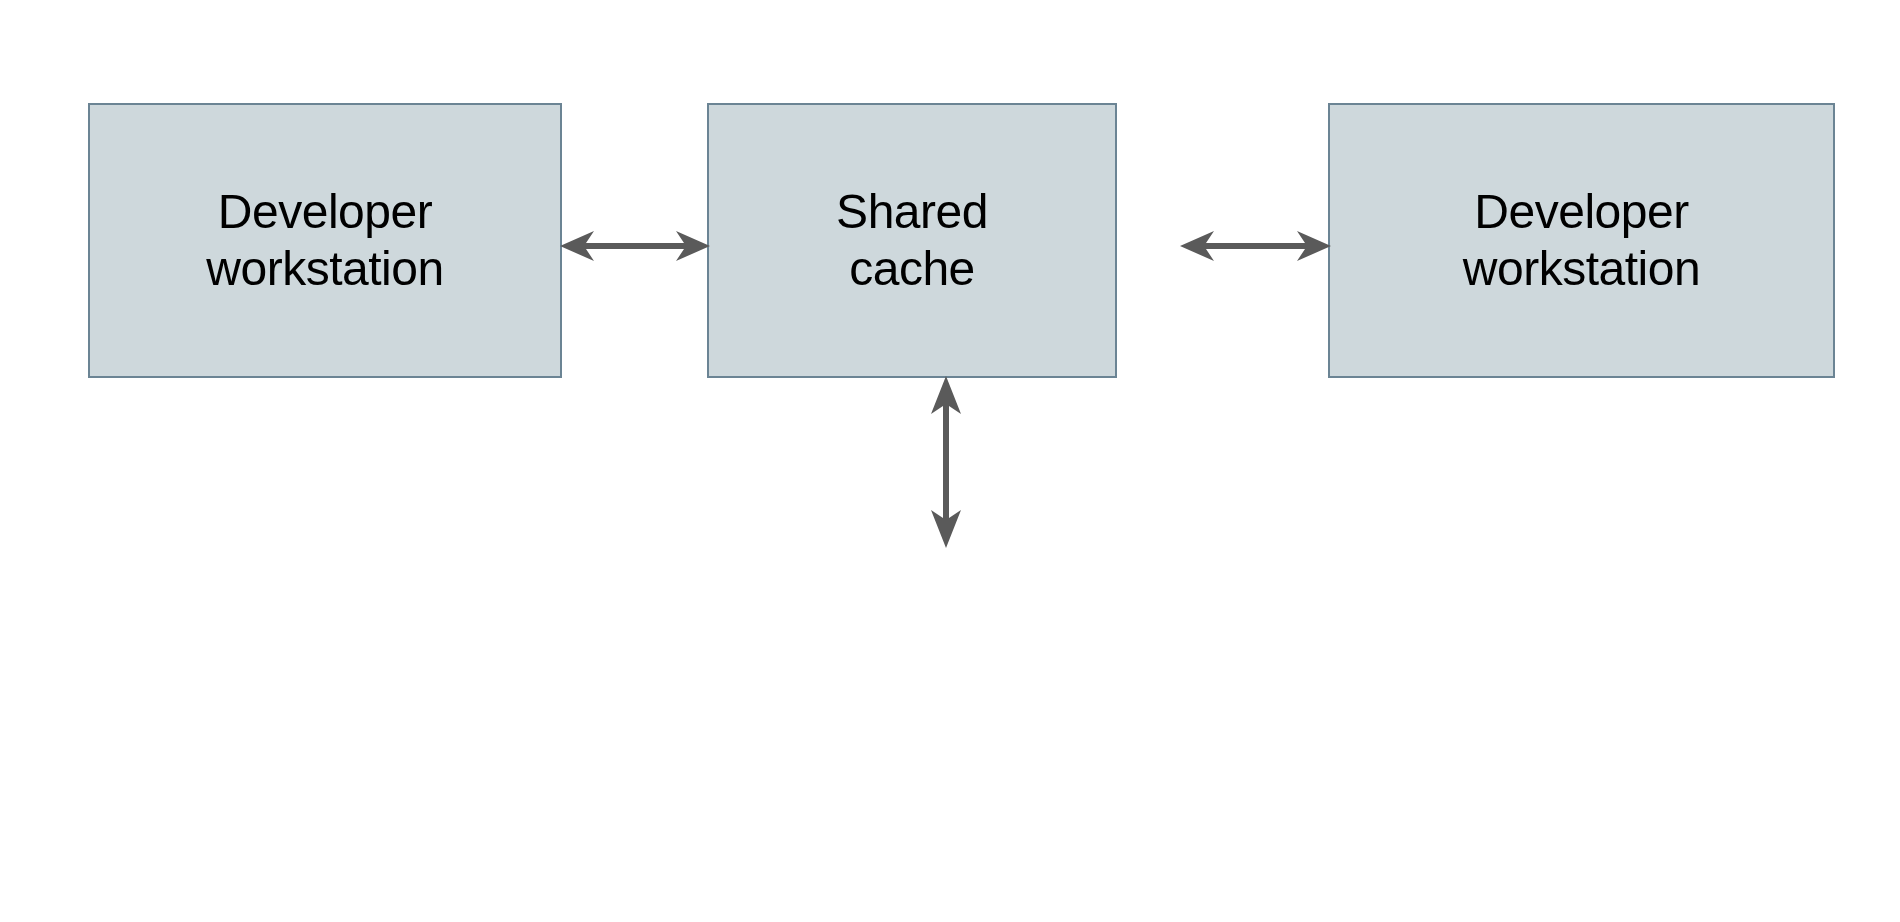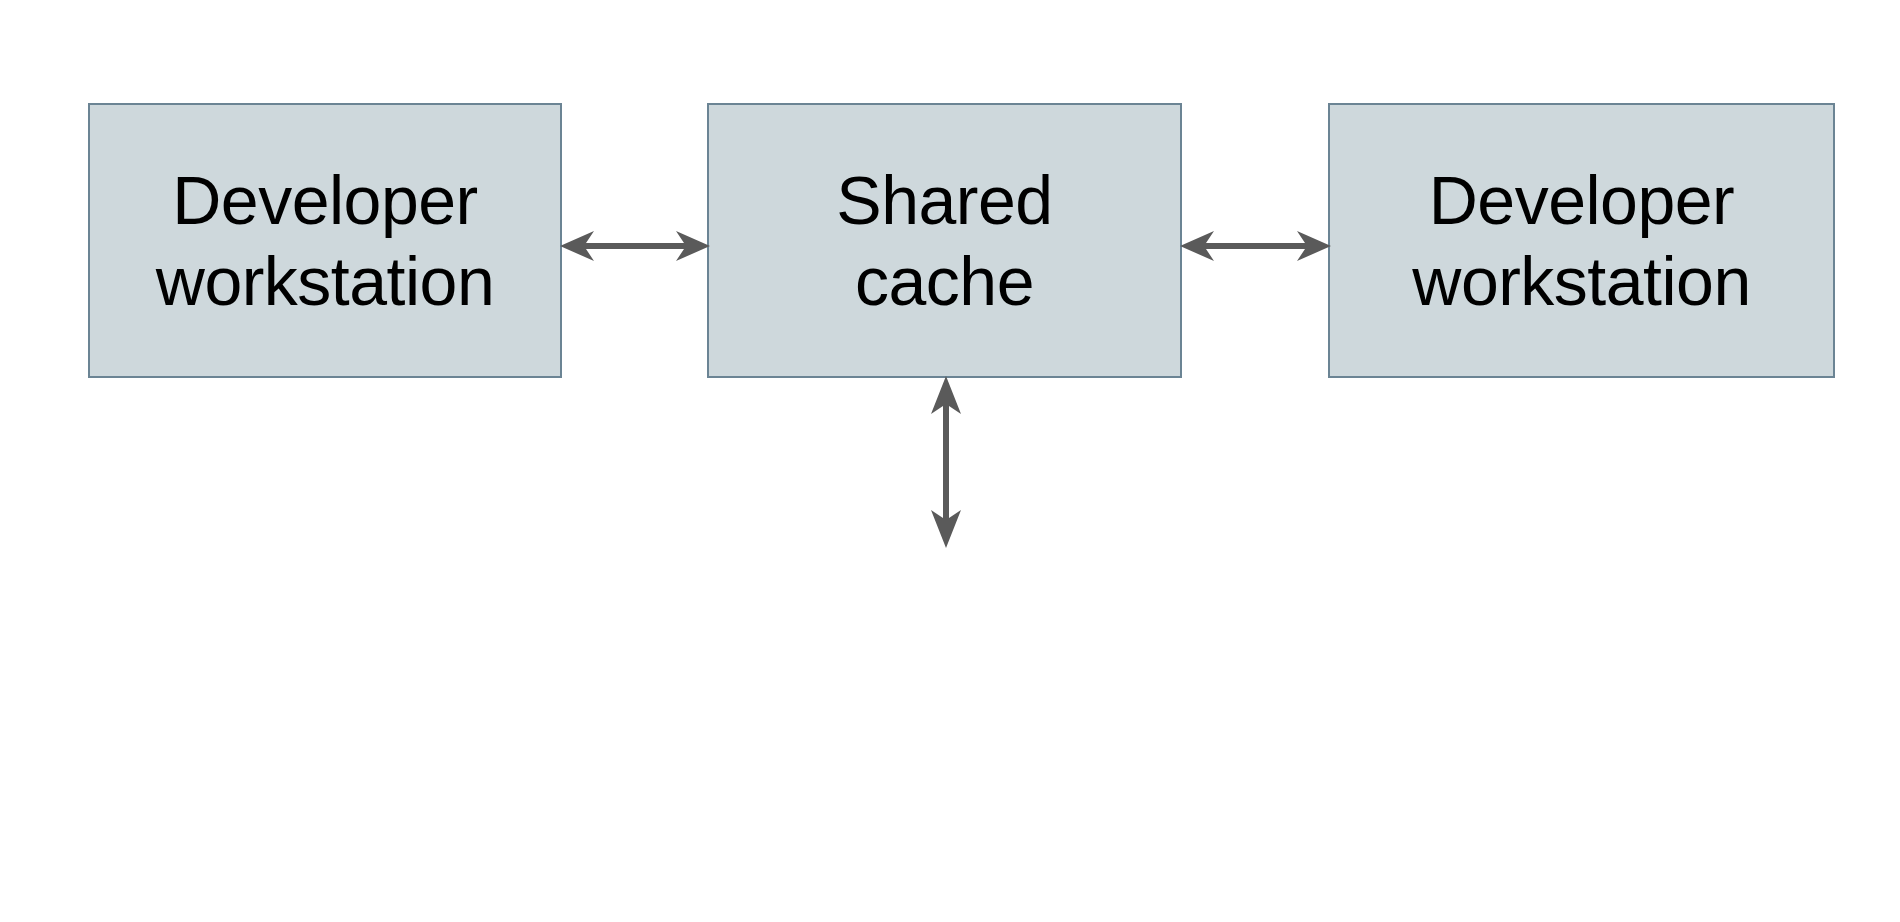--- a/index.html
+++ b/index.html
@@ -24,38 +24,38 @@
     box-sizing: border-box;
     background: #ced8dc;
     border: 2px solid #6b8494;
     display: flex;
     align-items: center;
     justify-content: center;
     text-align: center;
   }
   .node-label {
     font-family: "Liberation Sans", sans-serif;
-    font-size: 68px;
+    font-size: 48px;
     line-height: 1.18;
     color: #000000;
     letter-spacing: -0.5px;
     white-space: pre-line;
     padding: 0 2px;
   }
   .edge-arrow {
     position: absolute;
     overflow: visible;
   }
   .edge-arrow svg {
     display: block;
     overflow: visible;
   }
   
   #node-dev-left   { left: 88px;   top: 103px; width: 474px; height: 275px; }
-  #node-shared     { left: 707px;  top: 103px; width: 475px; height: 275px; }
+  #node-shared     { left: 707px;  top: 103px; width: 410px; height: 275px; }
   #node-dev-right  { left: 1328px; top: 103px; width: 507px; height: 275px; }
   #node-ci         { left: 707px;  top: 545px; width: 475px; height: 295px; }
   
   #edge-left-shared  { left: 560px;  top: 215px; width: 150px; height: 62px; }
   #edge-shared-right { left: 1180px; top: 215px; width: 151px; height: 62px; }
   #edge-shared-ci    { left: 915px;  top: 376px; width: 62px;  height: 172px; }
 </style>
 </head>
 <body>
 

